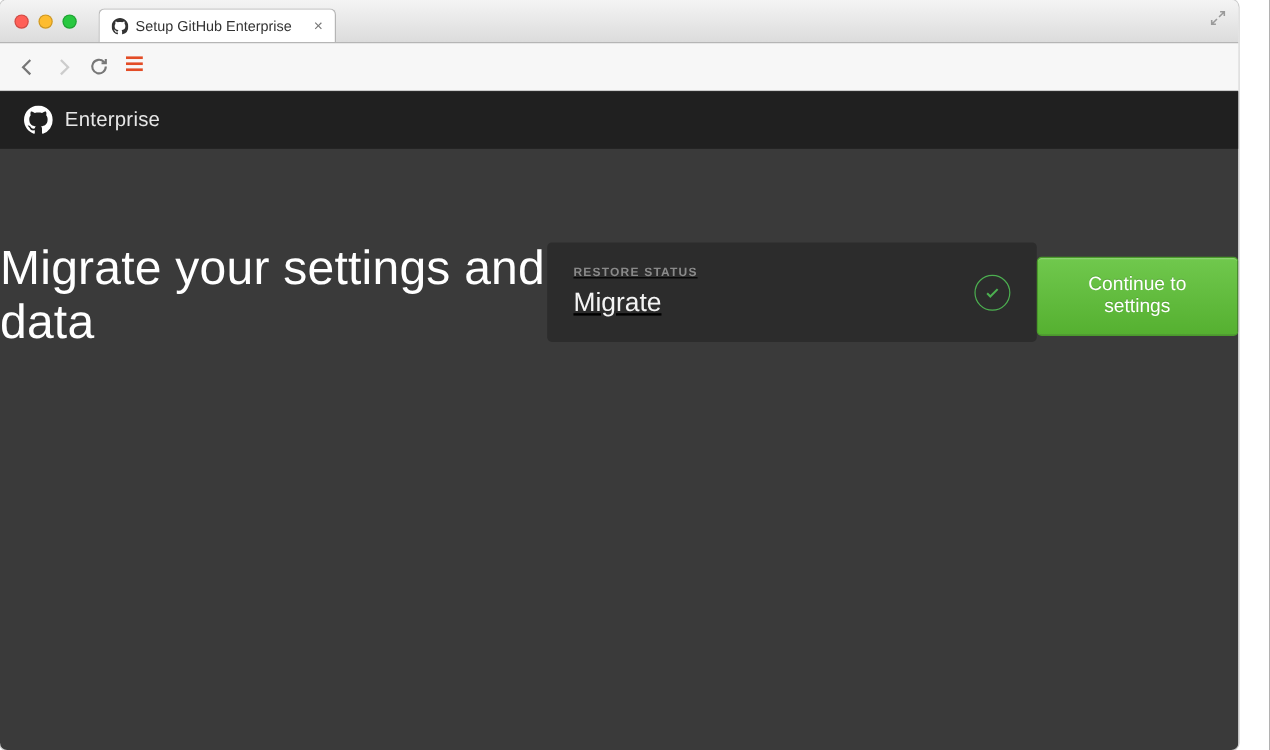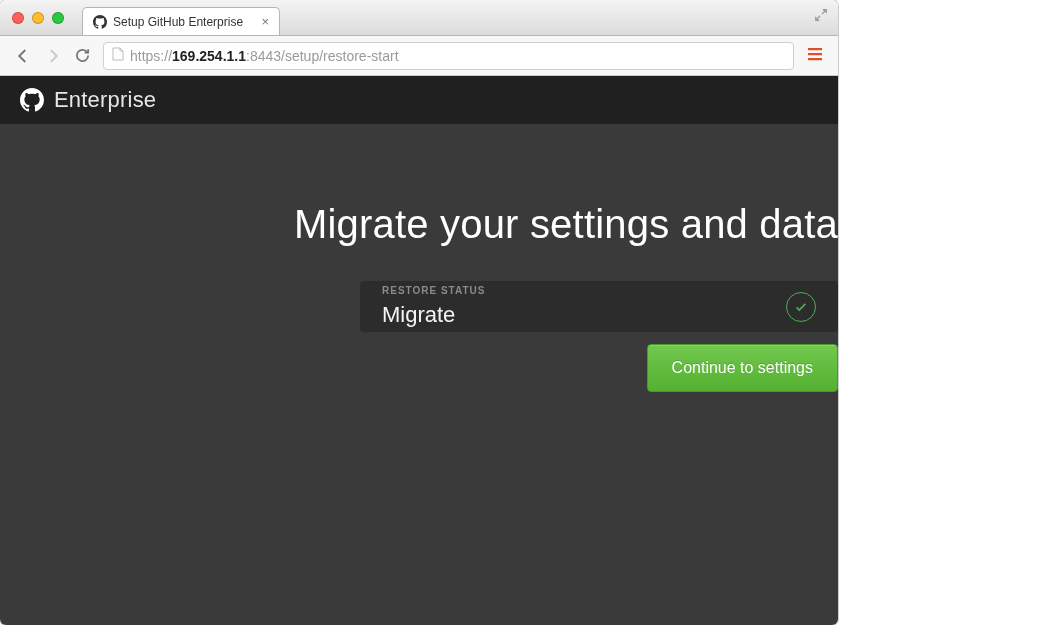--- a/index.html
+++ b/index.html
@@ -4,21 +4,21 @@
   <style>
     * { margin: 0; padding: 0; box-sizing: border-box; }
     body {
       font-family: -apple-system, BlinkMacSystemFont, "Helvetica Neue", Arial, sans-serif;
       background: #fff;
       width: 1058px;
       height: 625px;
       overflow: hidden;
     }
     .window {
-      width: 838px;
+      width: 1032px;
       height: 625px;
       border-radius: 6px;
       background: linear-gradient(#e8e8e8, #d9d9d9);
       box-shadow: 0 0 0 1px rgba(0,0,0,0.2);
       display: flex;
       flex-direction: column;
       overflow: hidden;
     }
     .titlebar {
       height: 36px;
@@ -113,46 +113,47 @@
       height: 48px;
       background: #202020;
       display: flex;
       align-items: center;
       padding: 0 20px;
       gap: 10px;
     }
     .gh-header .octo svg { width: 24px; height: 24px; display:block; }
     .gh-header .brand {
       color: #e6e6e6;
-      font-size: 22px;
+      font-size: 17px;
       font-weight: 300;
       letter-spacing: 0.2px;
     }
     .main {
       flex: 1;
       display: flex;
-      flex-direction: column;
-      align-items: flex-end;
+      flex-direction: row;
+      align-items: flex-start;
       padding-top: 78px;
     }
     .page-title {
       color: #fff;
       font-size: 40px;
       font-weight: 300;
       letter-spacing: 0.2px;
       margin-bottom: 34px;
     }
     .status-card {
       width: 478px;
       background: #2c2c2c;
       border-radius: 4px;
-      padding: 4px 22px;
+      padding: 20px 22px;
       display: flex;
       align-items: center;
       justify-content: space-between;
+      text-decoration: underline;
     }
     .status-left { }
     .status-label {
       color: #8a8a8a;
       font-size: 10px;
       letter-spacing: 1px;
       font-weight: 600;
       margin-bottom: 6px;
     }
     .status-value {
@@ -218,31 +219,20 @@
       <svg viewBox="0 0 24 24" fill="none" stroke="#ccc" stroke-width="2.5">
           <path d="M9 4l8 8-8 8"></path>
         </svg>
     </span>
     <span class="navbtn reload">
       <svg viewBox="0 0 24 24" fill="none" stroke="#777" stroke-width="2.5">
           <path d="M20 12a8 8 0 1 1-2.34-5.66L20 8"></path>
           <path d="M20 3v5h-5"></path>
         </svg>
     </span>
-    <div class="urlbar">
-      <span class="page-icon">
-        <svg width="12" height="14" viewBox="0 0 12 14" fill="none" stroke="#bbb" stroke-width="1">
-            <path d="M1 1h7l3 3v9H1z"></path>
-            <path d="M8 1v3h3"></path>
-          </svg>
-      </span>
-      <span class="url-text">
-        <span class="proto">https://</span><span class="host">169.254.1.1</span><span class="port">:8443</span><span class="path">/setup/restore-start</span>
-      </span>
-    </div>
     <span class="menu-icon">
       <svg viewBox="0 0 18 18" fill="#e34c26">
           <rect x="2" y="3" width="14" height="2.2"></rect>
           <rect x="2" y="8" width="14" height="2.2"></rect>
           <rect x="2" y="13" width="14" height="2.2"></rect>
         </svg>
     </span>
   </div>
 
   <div class="content">

